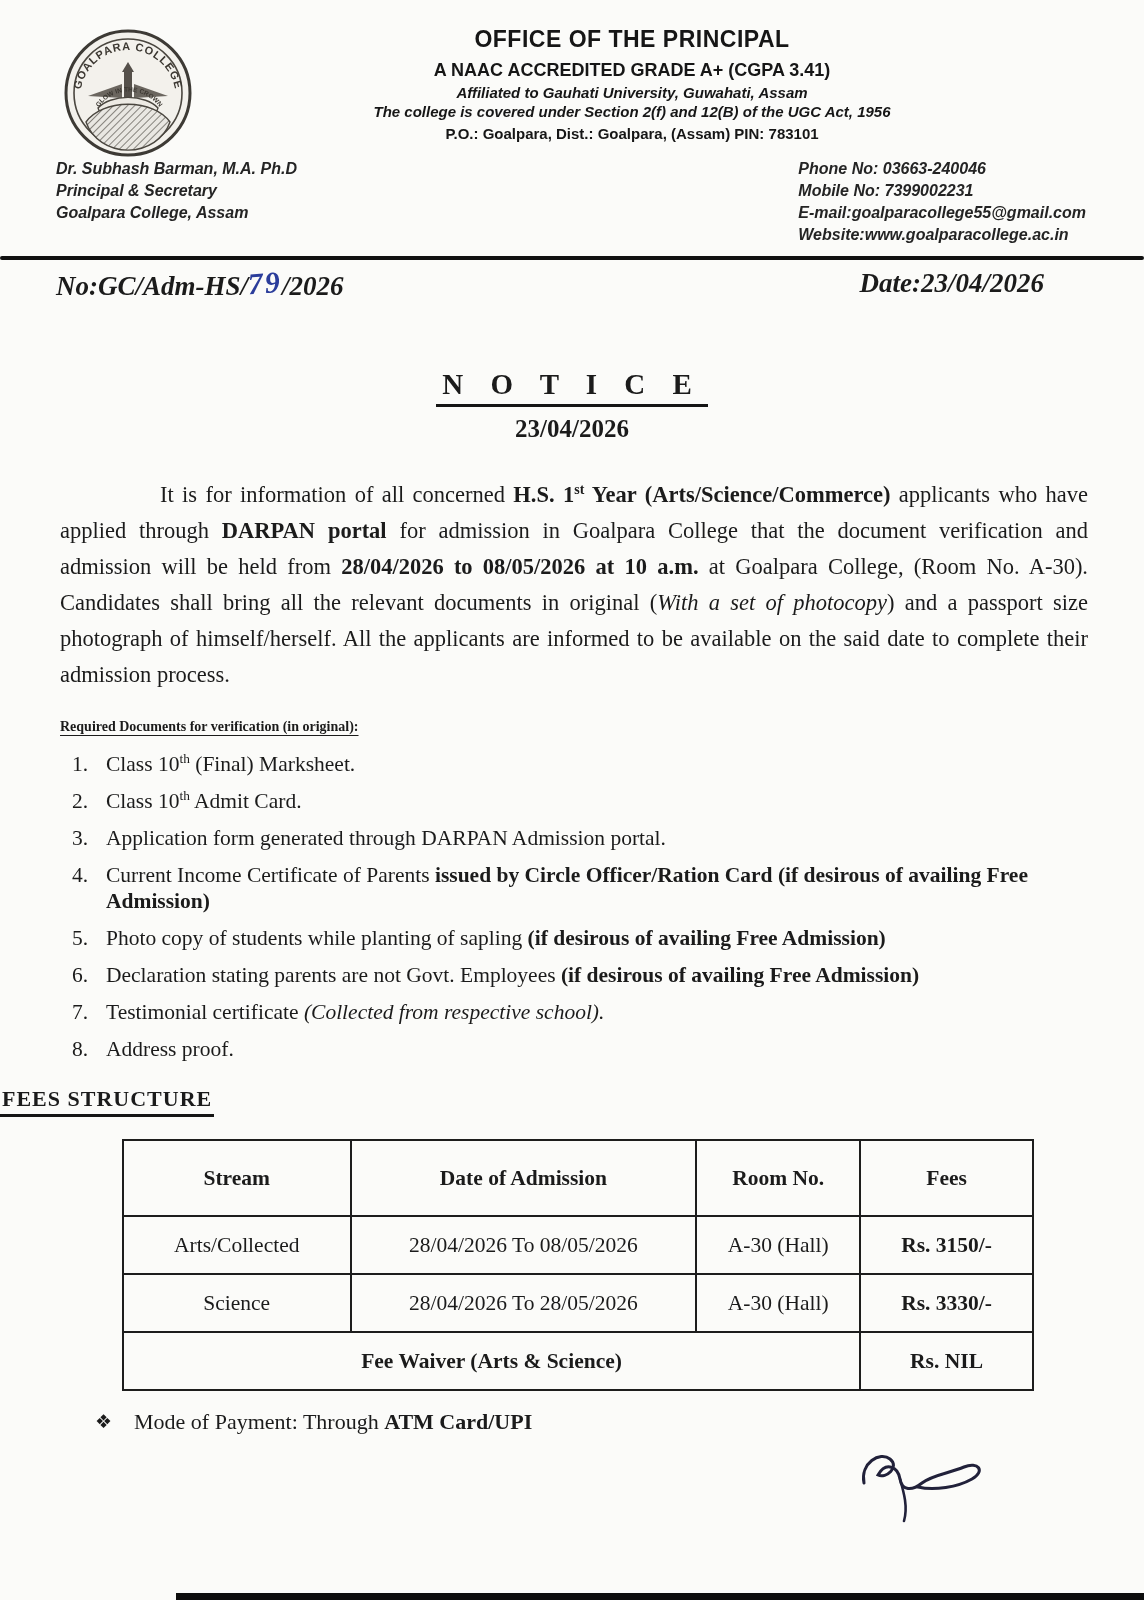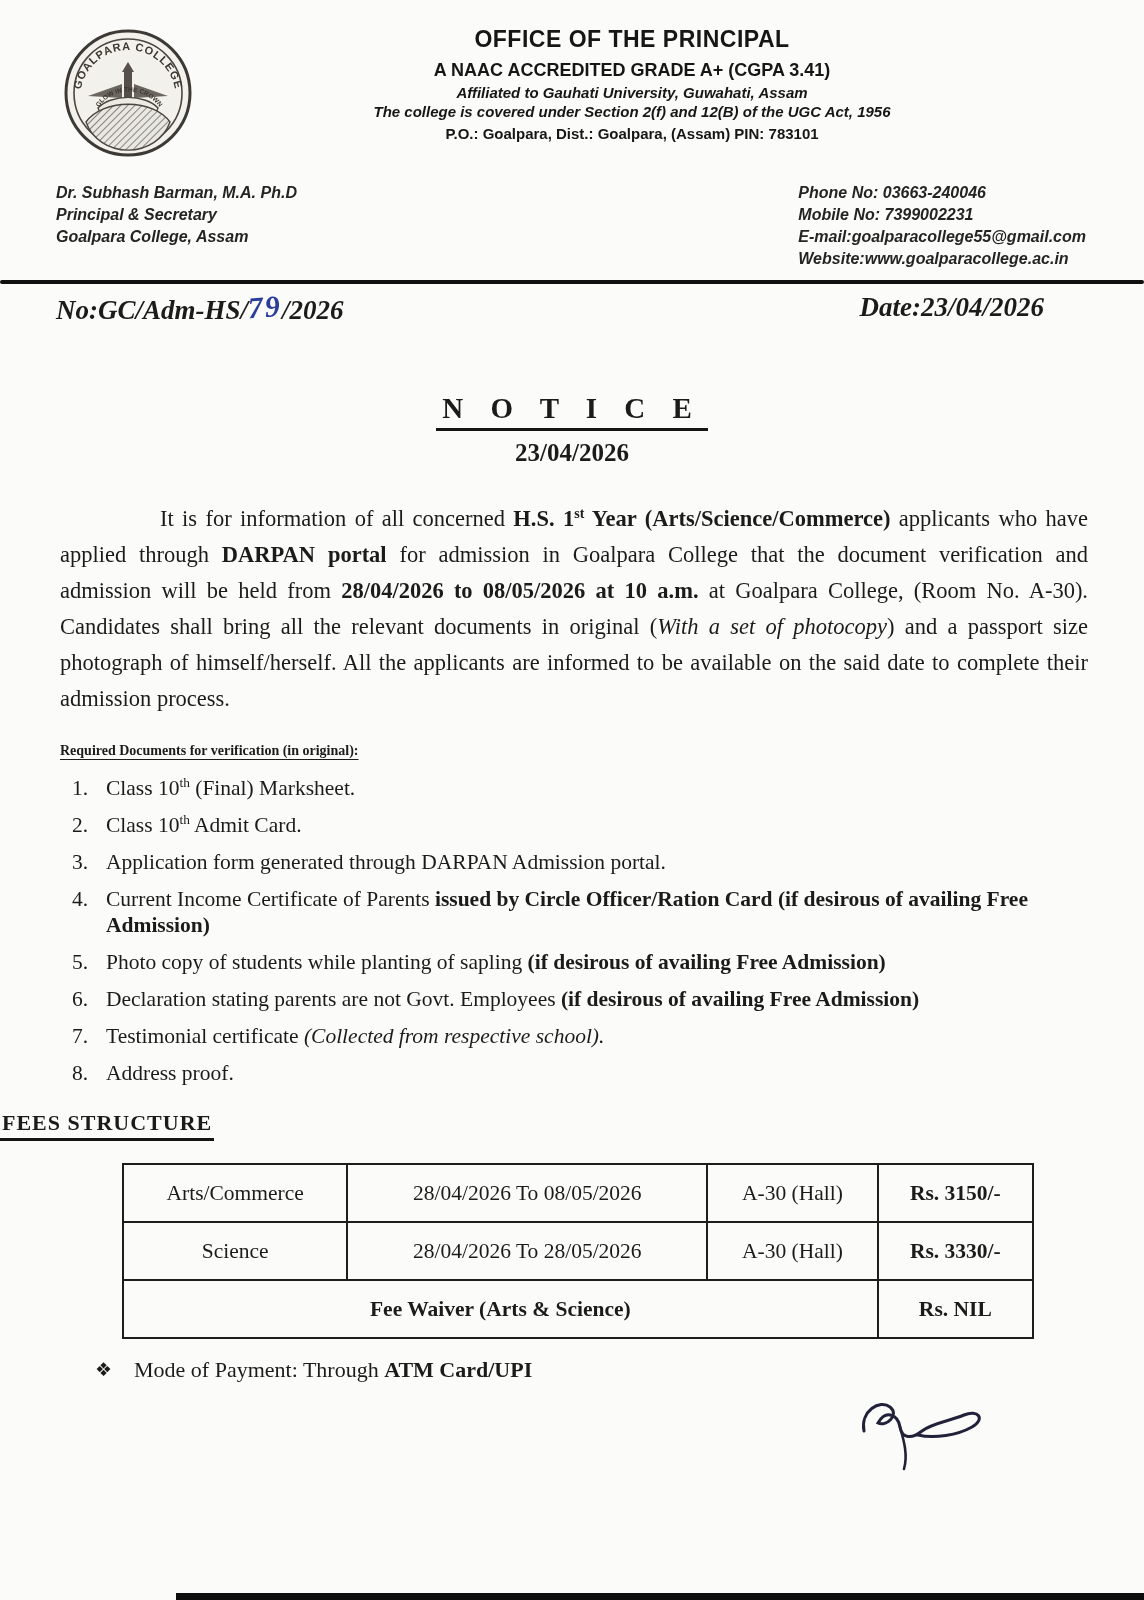--- a/index.html
+++ b/index.html
@@ -27,21 +27,21 @@
     color: #161616;
   }
   .office-line { font-size: 23px; font-weight: bold; letter-spacing: 0.5px; }
   .college-name { font-size: 34px; font-weight: bold; margin-top: 6px; letter-spacing: 0.5px; }
   .naac-line { font-size: 18px; font-weight: bold; margin-top: 7px; }
   .affil-line { font-size: 15px; font-weight: bold; font-style: italic; margin-top: 3px; }
   .ugc-line { font-size: 15px; font-weight: bold; font-style: italic; margin-top: 2px; }
   .po-line { font-size: 15px; font-weight: bold; margin-top: 5px; }
 
   
-  .info-row { display: flex; justify-content: space-between; margin: 40px 58px 0 56px; }
+  .info-row { display: flex; justify-content: space-between; margin: 16px 58px 0 56px; }
   .info-left, .info-right {
     font-family: "Liberation Sans", sans-serif;
     font-weight: bold; font-style: italic;
     font-size: 16px; line-height: 22px; color: #242424;
   }
   .rule { height: 4px; background: #111; margin-top: 10px; border-radius: 2px; }
 
   
   .ref-row {
     display: flex; justify-content: space-between;
@@ -226,22 +226,28 @@
     <span class="doc-text"><span>Address proof.</span></span>
   </div>
 </div>
 
 <div class="fees-title-wrap">
   <span class="fees-title">FEES STRUCTURE</span>
 </div>
 
 <table class="fees">
   <tbody>
+      <tr>
+    <th style="width:25%">Stream</th>
+    <th style="width:38%">Date of Admission</th>
+    <th style="width:18%">Room No.</th>
+    <th style="width:19%">Fees</th>
+  </tr>
   <tr>
-    <td>Arts/Commerce</td>
+    <td>Arts/Collected</td>
     <td>28/04/2026  To  08/05/2026</td>
     <td>A-30 (Hall)</td>
     <td class="fees-col">Rs. 3150/-</td>
   </tr>
   <tr>
     <td>Science</td>
     <td>28/04/2026  To  28/05/2026</td>
     <td>A-30 (Hall)</td>
     <td class="fees-col">Rs. 3330/-</td>
   </tr>

